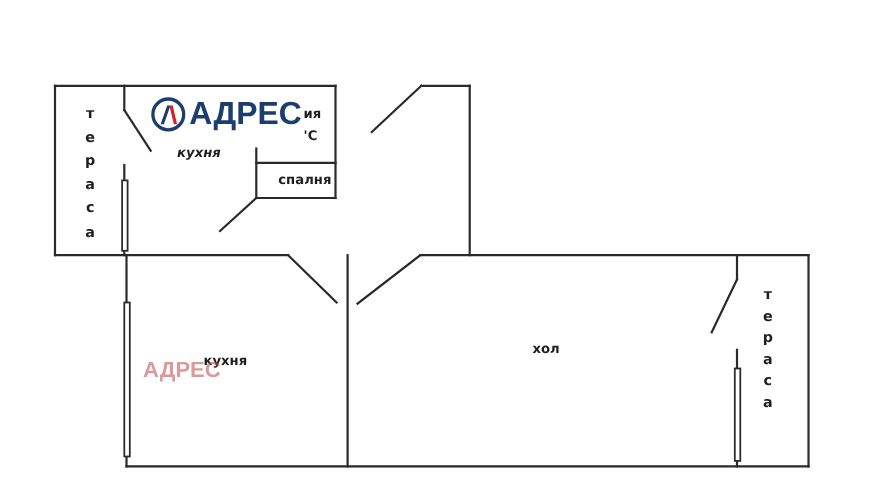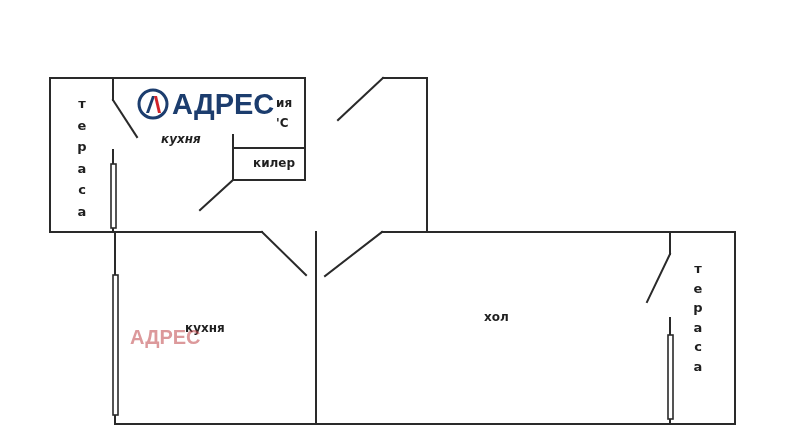--- a/index.html
+++ b/index.html
@@ -66,21 +66,21 @@
     <g>
       <line x1="670" y1="232" x2="670" y2="254"></line>
       <line x1="670" y1="254" x2="647" y2="302"></line>
       <line x1="670" y1="318" x2="670" y2="424"></line>
       <rect x="668" y="335" width="5" height="84" fill="#ffffff" stroke-width="1.6"></rect>
     </g>
   </g>
 </svg>
 
 <div class="label" style="left:161px; top:132px;font-style:italic;">кухня</div>
-<div class="label" style="left:253px; top:156px;">килер</div>
+<div class="label" style="left:253px; top:156px;">спалня</div>
 <div class="label" style="left:276px; top:96px;">ия</div>
 <div class="label" style="left:276px; top:116px;">'С</div>
 <div class="label" style="left:185px; top:321px;">кухня</div>
 <div class="label" style="left:484px; top:310px;">хол</div>
 
 <div class="vlabel" style="left:75px; top:93px;">
   <span>т</span>
   <span>е</span>
   <span>р</span>
   <span>а</span>

